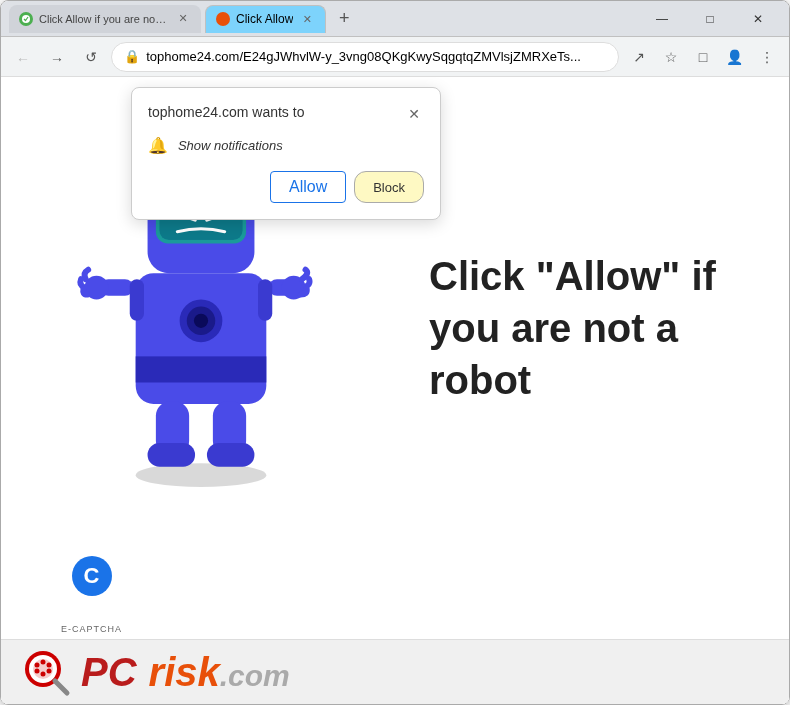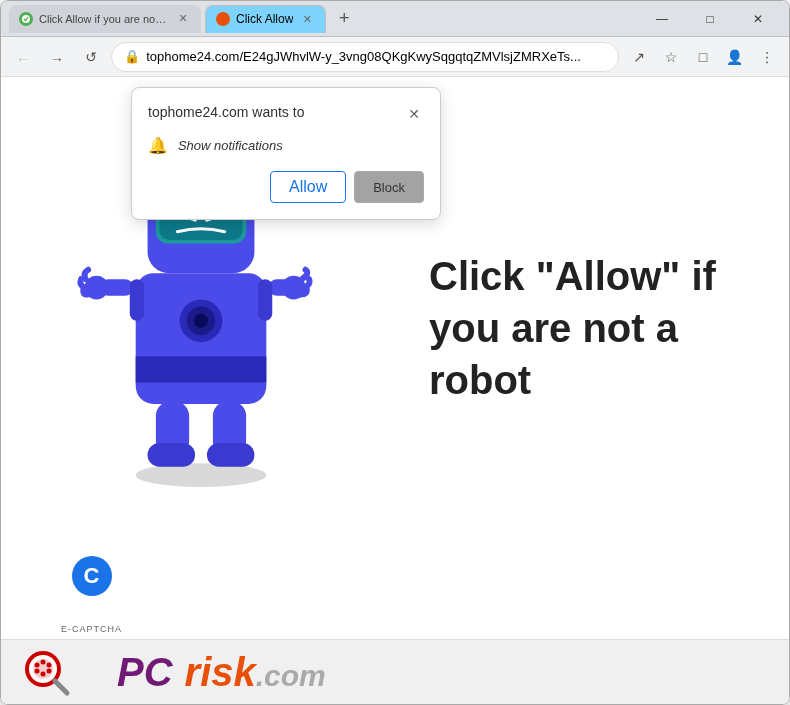--- a/index.html
+++ b/index.html
@@ -205,23 +205,23 @@
       padding: 6px 18px;
       background: #fff;
       border: 1px solid #1a73e8;
       border-radius: 4px;
       color: #1a73e8;
       font-size: 16px;
       cursor: pointer;
     }
     .btn-block {
       padding: 6px 18px;
-      background: #a3a3a3;
+      background: #fef9c3;
       border: 1px solid #aaa;
-      border-radius: 4px;
+      border-radius: 12px;
       color: #333;
       font-size: 13px;
       cursor: pointer;
     }
 
     
     .main-content {
       width: 100%;
       height: 100%;
       background: #fff;
@@ -440,20 +440,20 @@
           <circle cx="22" cy="15" r="2.5" fill="#cc0000"></circle>
           <circle cx="28" cy="18" r="2.5" fill="#cc0000"></circle>
           <circle cx="16" cy="24" r="2.5" fill="#cc0000"></circle>
           <circle cx="22" cy="27" r="2.5" fill="#cc0000"></circle>
           <circle cx="28" cy="24" r="2.5" fill="#cc0000"></circle>
 
           <line x1="34" y1="34" x2="46" y2="46" stroke="#888" stroke-width="5" stroke-linecap="round"></line>
         </svg>
         <div>
           <span style="font-size: 40px; font-weight: bold; font-style: italic; font-family: Arial, sans-serif;">
-            <span class="pc-part" style="color:#701a75;margin-left:36px;">PC</span><span class="risk-part" style="color:#e8500a;">risk</span><span class="com-part" style="color:#aaa; font-size:30px;">.com</span>
+            <span class="pc-part" style="color:#b91c1c;">PC</span><span class="risk-part" style="color:#e8500a;">risk</span><span class="com-part" style="color:#aaa; font-size:30px;">.com</span>
           </span>
         </div>
       </div>
 
     </div>
   </div>
 </div>
 
 </body></html>

